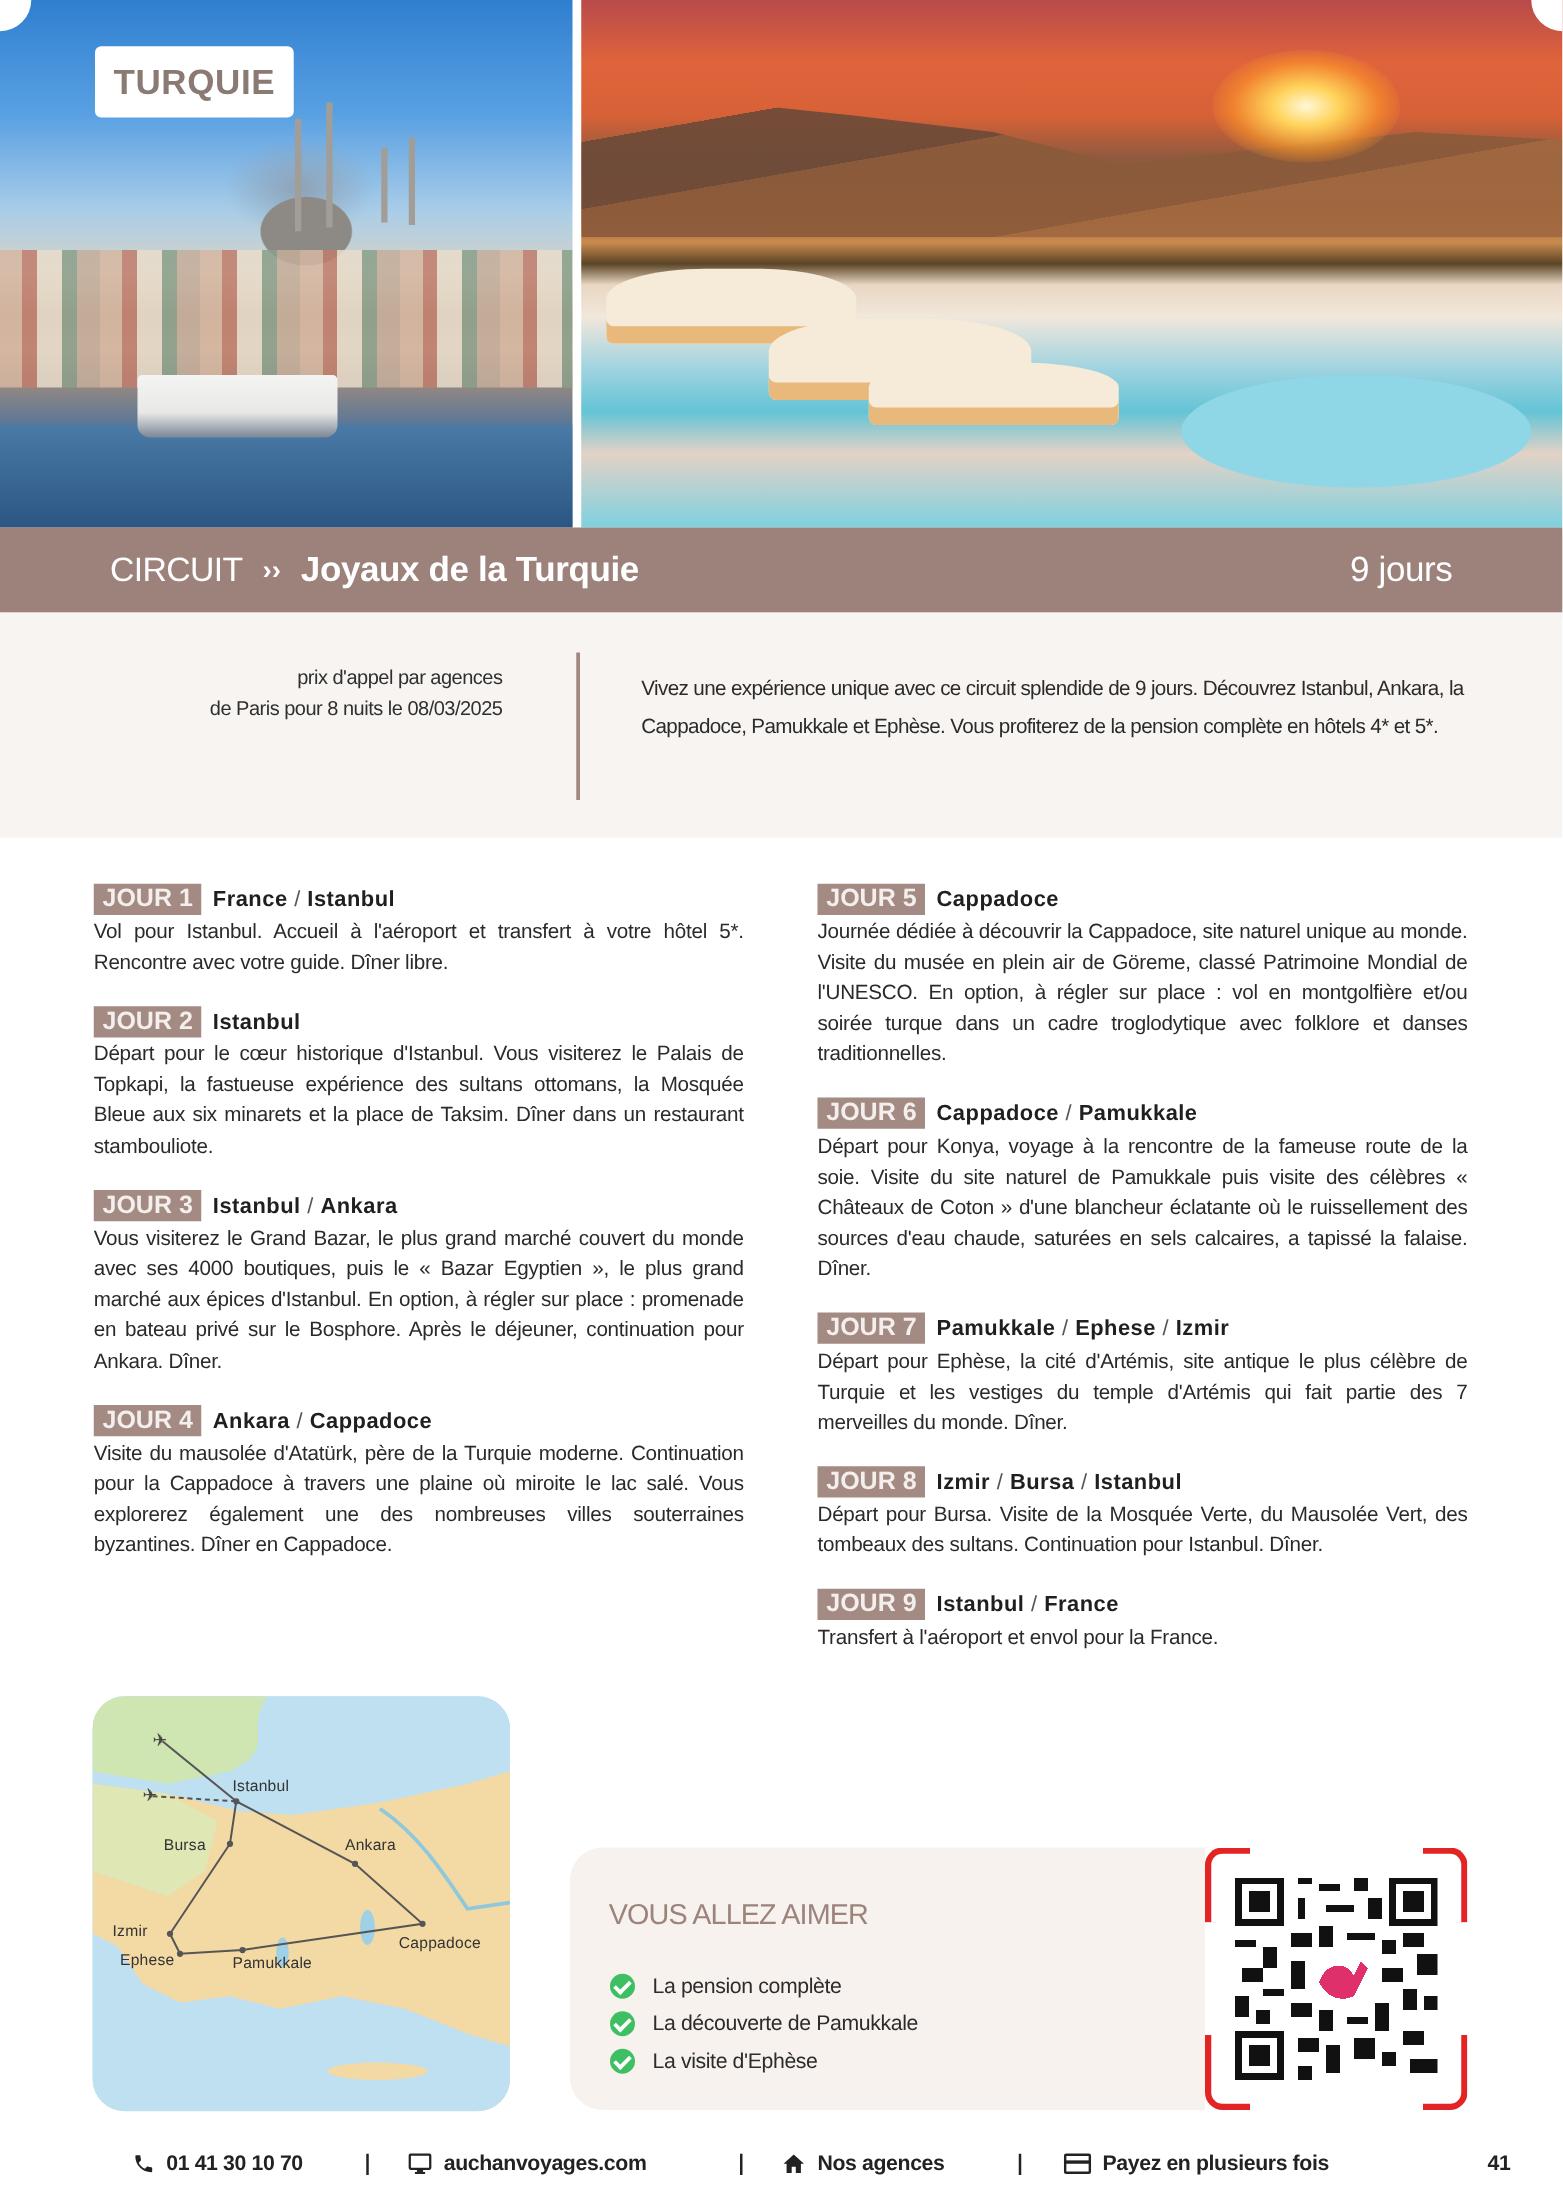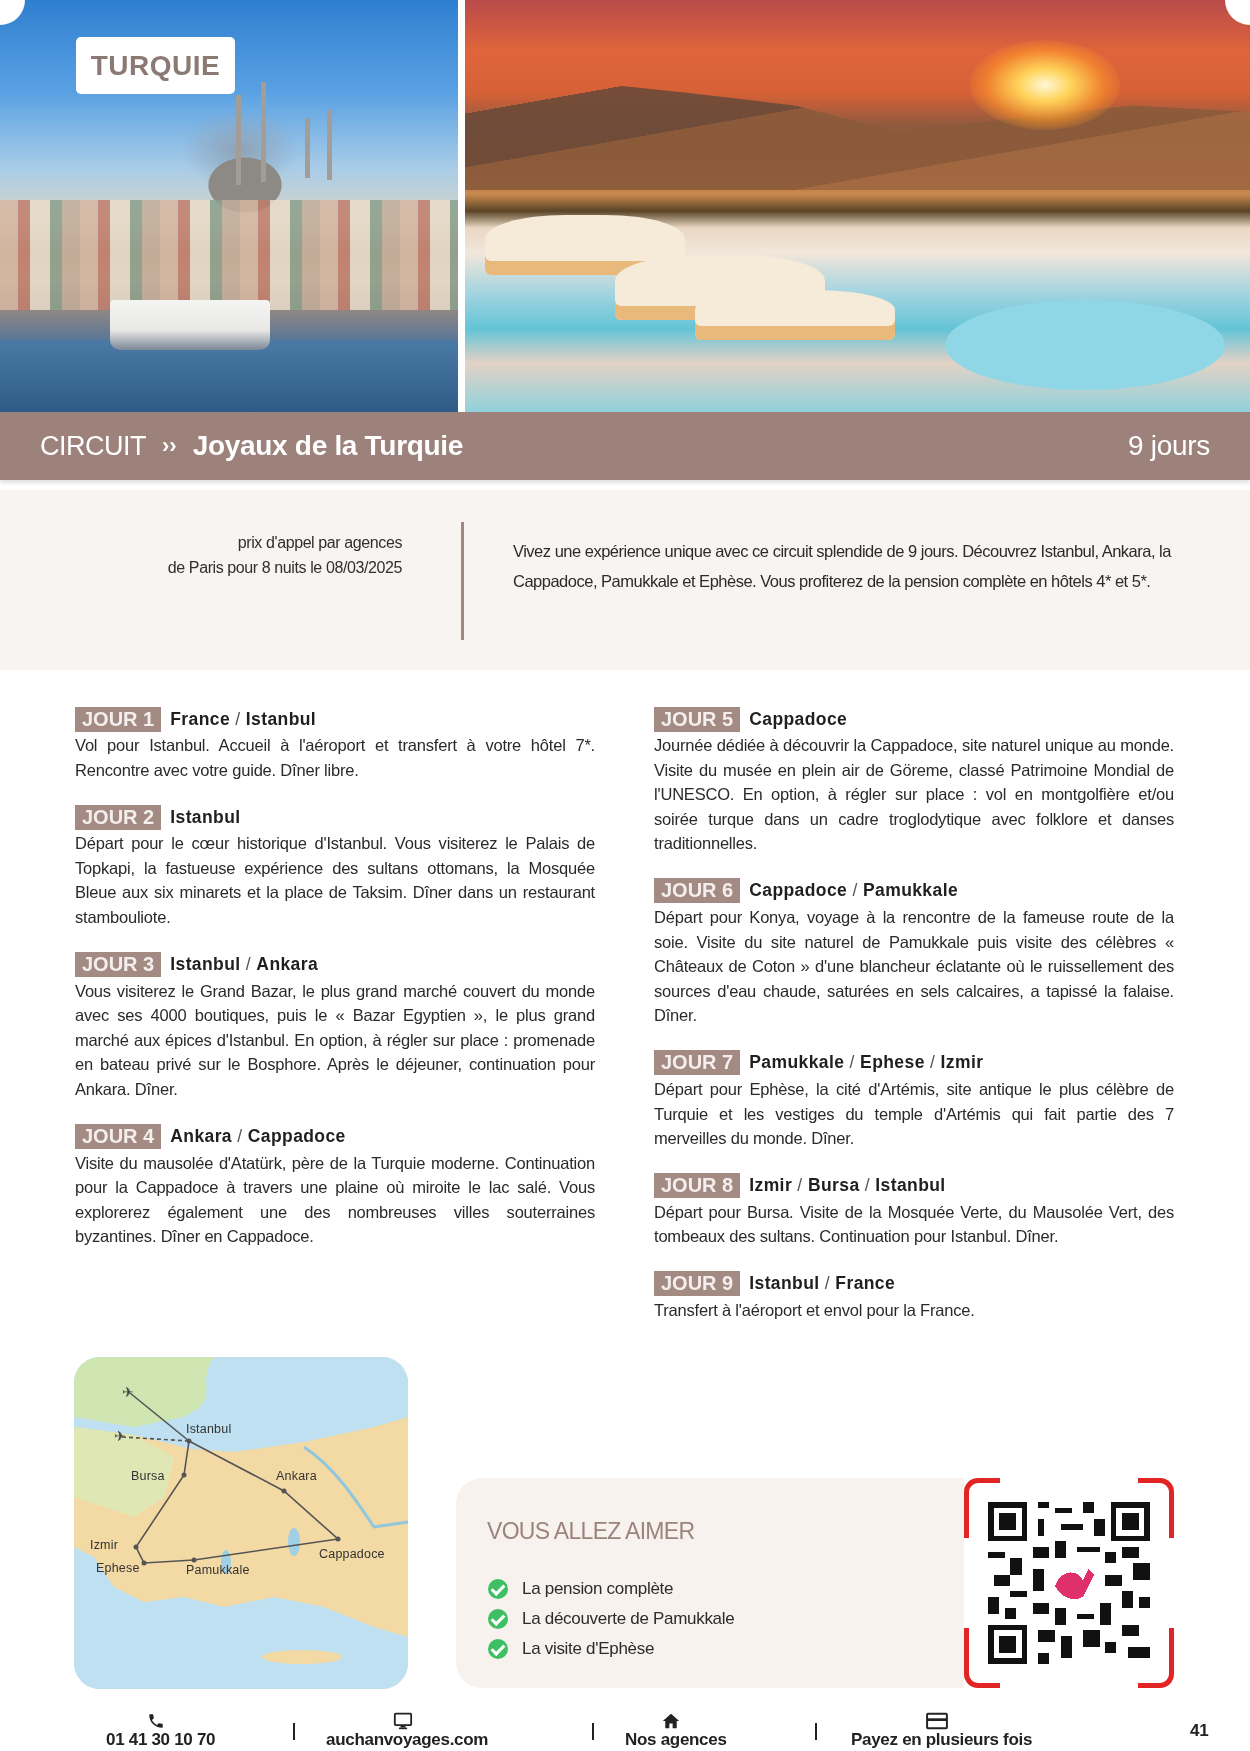--- a/index.html
+++ b/index.html
@@ -49,22 +49,22 @@
     position: absolute; left: 0; top: 60px; width: 100%; height: 130px;
     background: linear-gradient(170deg, transparent 0 20%, #6b4a38 20% 40%, #8a5a3a 40% 70%, #a06840 70%);
     clip-path: polygon(0 40%, 12% 15%, 28% 25%, 42% 35%, 55% 55%, 70% 45%, 85% 35%, 100% 40%, 100% 100%, 0 100%);
     opacity: .9;
   }
   .hero-right .terrace { position: absolute; background: #f6ead8; border-radius: 40% 40% 6px 6px; box-shadow: inset 0 -14px 0 #e8b97b; }
   .hero-right .pool { position: absolute; background: #8fd6e6; border-radius: 50%; }
 
   
   .title-bar {
-    position: absolute; left: 0; top: 412px; width: 1250px; height: 68px;
-    background: #9c827b; display: flex; align-items: center; padding: 0 40px; color: #ffffff;
+    position: absolute; left: 0; top: 422px; width: 1250px; height: 68px;
+    background: #9c827b; display: flex; align-items: center; padding: 0 88px; color: #ffffff;
     box-shadow: 0 3px 4px rgba(0,0,0,.12);
   }
   .title-bar .circuit { font-size: 27px; letter-spacing: -0.5px; margin-right: 16px; }
   .title-bar .chev { font-size: 22px; font-weight: 700; margin-right: 16px; }
   .title-bar .name { font-size: 28px; font-weight: 700; letter-spacing: -0.3px; }
   .title-bar .duration { margin-left: auto; font-size: 28px; letter-spacing: -0.3px; }
 
   
   .summary {
     position: absolute; left: 0; top: 490px; width: 1250px; height: 180px; background: #f8f4f1;
@@ -120,21 +120,21 @@
   .qr-corner.tr { right: 0; top: 0; border-left: none; border-bottom: none; border-radius: 0 14px 0 0; }
   .qr-corner.bl { left: 0; bottom: 0; border-right: none; border-top: none; border-radius: 0 0 0 14px; }
   .qr-corner.br { right: 0; bottom: 0; border-left: none; border-top: none; border-radius: 0 0 14px 0; }
   .qr-code { position: absolute; left: 24px; top: 24px; width: 162px; height: 162px; }
 
   
   .footer {
     position: absolute; left: 0; top: 1716px; width: 1250px; height: 30px; display: flex; align-items: center;
     font-size: 17px; font-weight: 700; color: #222; letter-spacing: -0.3px;
   }
-  .footer .item { position: absolute; display: flex; align-items: center; flex-direction: column; }
+  .footer .item { position: absolute; display: flex; align-items: center; }
   .footer .icon { display: inline-flex; margin-right: 9px; }
   .footer .bar { position: absolute; width: 2px; height: 17px; background: #222; }
   .footer .page { position: absolute; left: 1190px; }
 </style>
 </head>
 <body>
 
 <div class="hero">
   <div class="hero-left">
     <div class="mosque"></div>
@@ -176,21 +176,21 @@
   <div class="summary-divider"></div>
   <p class="summary-text">Vivez une expérience unique avec ce circuit splendide de 9 jours. Découvrez Istanbul, Ankara, la Cappadoce, Pamukkale et Ephèse. Vous profiterez de la pension complète en hôtels 4* et 5*.</p>
 </div>
 
 <div class="col col-left" id="col-left">
     <div class="day">
       <div class="day-head">
         <span class="day-badge">JOUR 1</span>
         <span class="day-title"><span>France</span><span class="sep"> / </span><span>Istanbul</span></span>
       </div>
-      <p class="day-text">Vol pour Istanbul. Accueil à l'aéroport et transfert à votre hôtel 7*. Rencontre avec votre guide. Dîner libre.</p>
+      <p class="day-text">Vol pour Istanbul. Accueil à l'aéroport et transfert à votre hôtel 5*. Rencontre avec votre guide. Dîner libre.</p>
     </div>
     <div class="day">
       <div class="day-head">
         <span class="day-badge">JOUR 2</span>
         <span class="day-title"><span>Istanbul</span></span>
       </div>
       <p class="day-text">Départ pour le cœur historique d'Istanbul. Vous visiterez le Palais de Topkapi, la fastueuse expérience des sultans ottomans, la Mosquée Bleue aux six minarets et la place de Taksim. Dîner dans un restaurant stambouliote.</p>
     </div>
     <div class="day">
       <div class="day-head">

